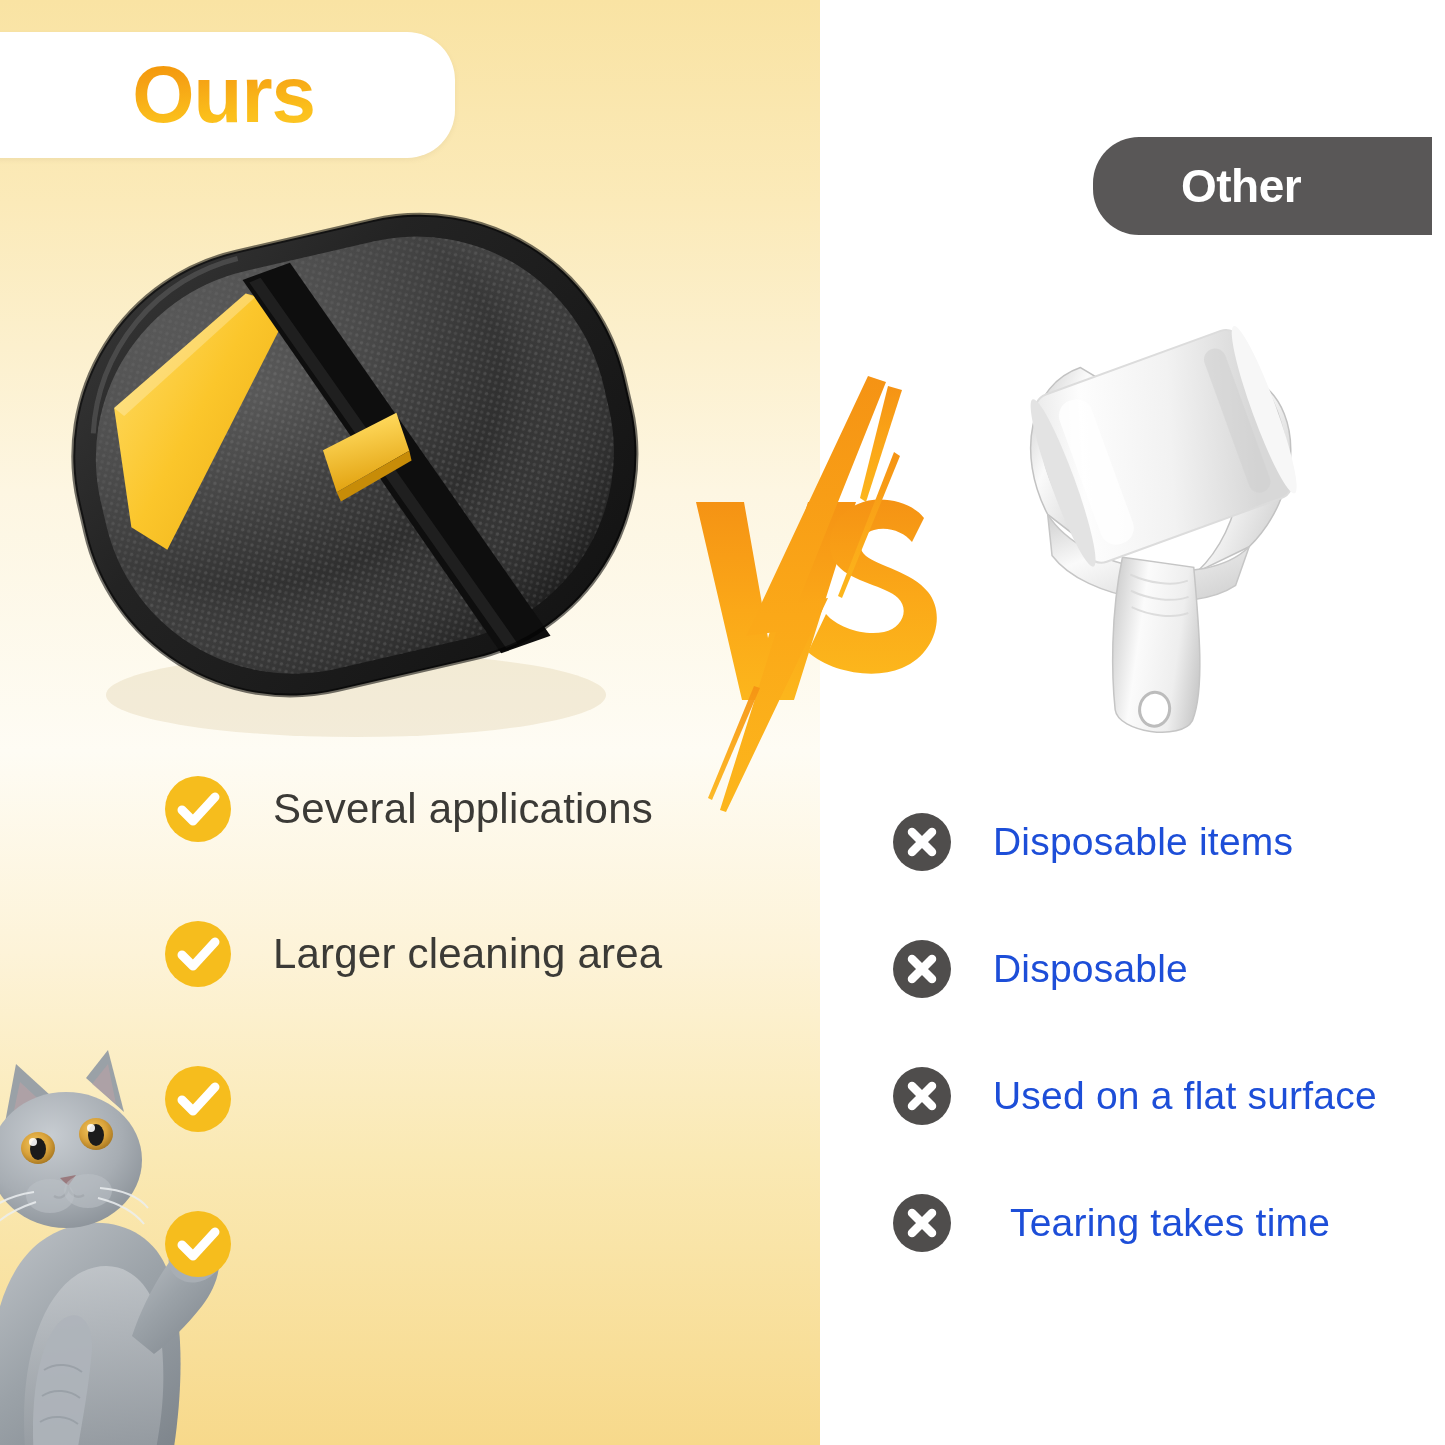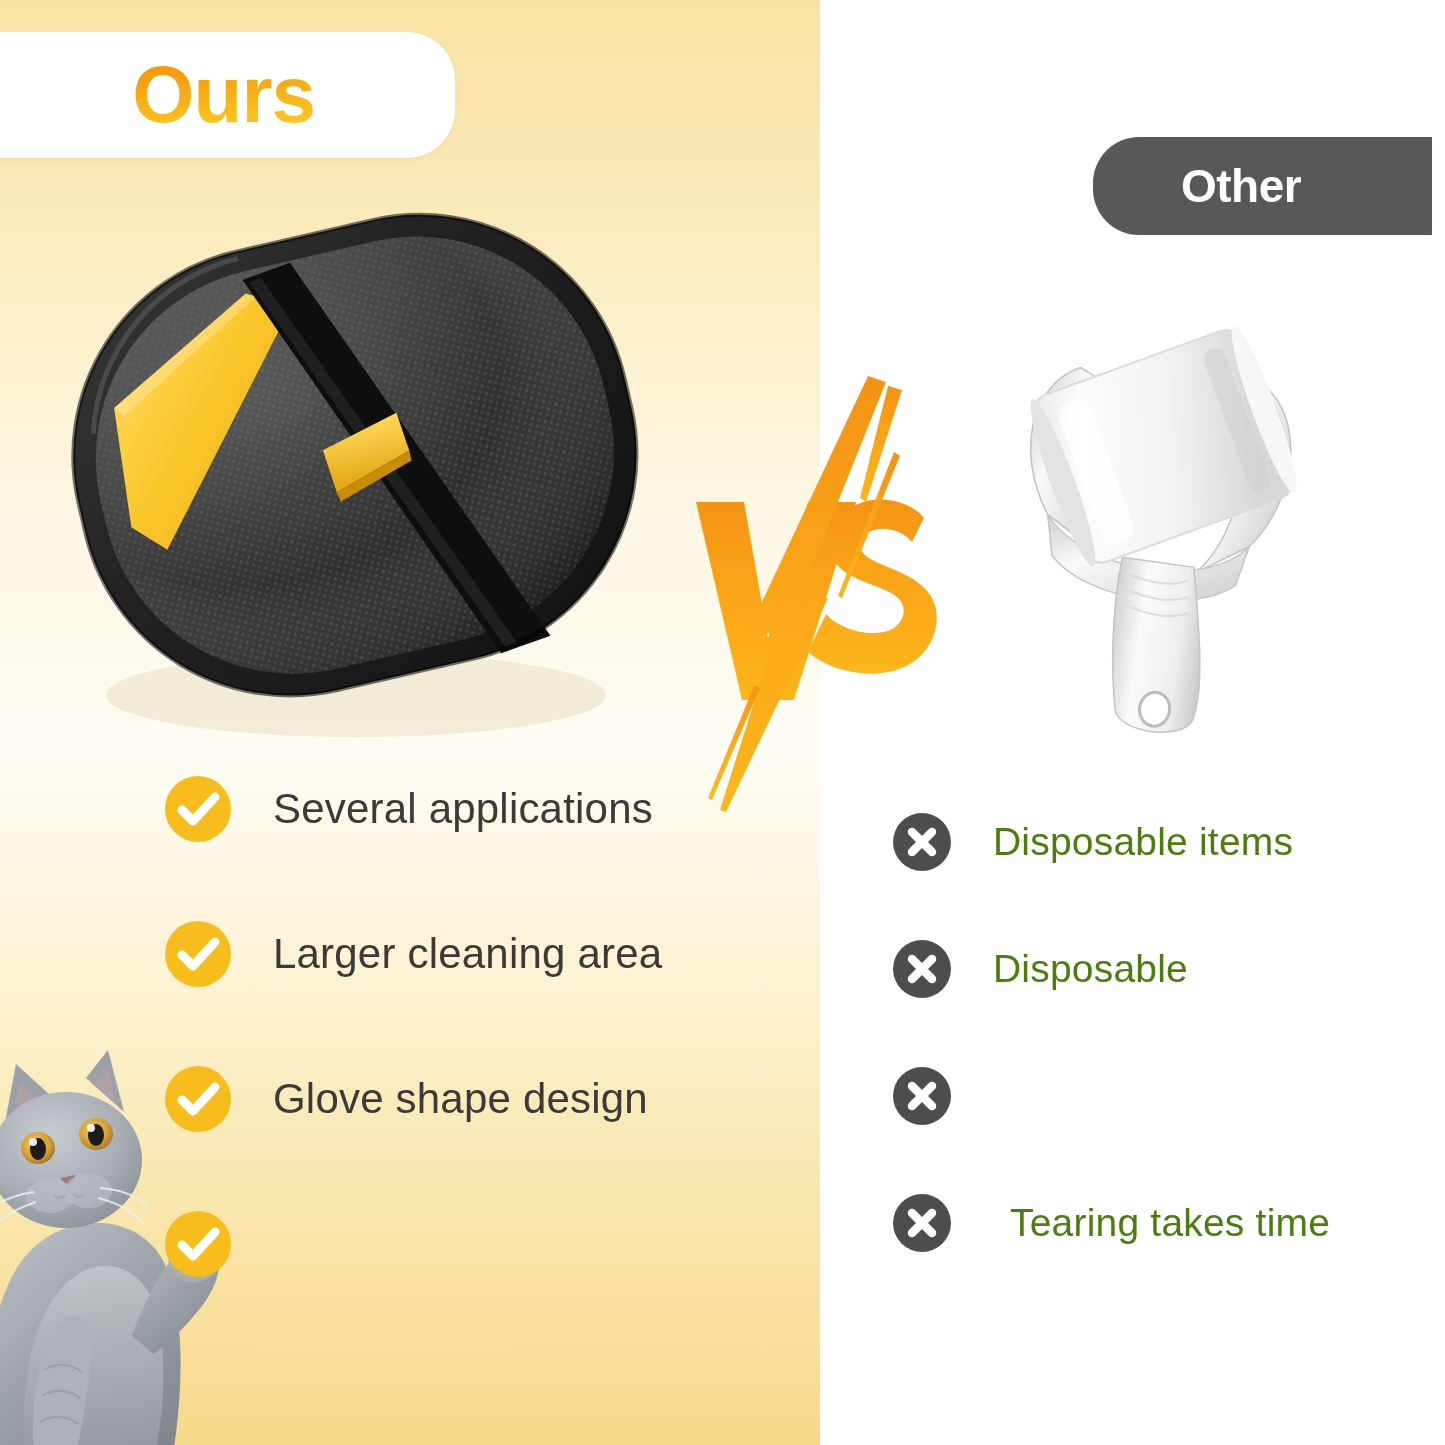--- a/index.html
+++ b/index.html
@@ -153,21 +153,21 @@
   .feat-label-pro {
     margin-left: 42px;
     font-size: 42px;
     color: #3b3a36;
     white-space: nowrap;
     letter-spacing: 0.2px;
   }
   .feat-label-con {
     margin-left: 42px;
     font-size: 39px;
-    color: #4d7c0f;
+    color: #1d4ed8;
     white-space: nowrap;
     letter-spacing: 0.2px;
   }
 </style>
 </head>
 <body>
 
 <div id="canvas">
 
   <div class="panel-left"></div>
@@ -466,21 +466,20 @@
       </span>
       <span class="feat-label-pro">Larger cleaning area</span>
     </div>
 
     <div class="feat-row">
       <span class="icon-check">
         <svg width="66" height="66" viewBox="0 0 66 66">
           <path d="M 17 34 L 28 45 L 50 21" fill="none" stroke="#ffffff" stroke-width="9" stroke-linecap="round" stroke-linejoin="round"></path>
         </svg>
       </span>
-      <span class="feat-label-pro">Glove shape design</span>
     </div>
 
     <div class="feat-row">
       <span class="icon-check">
         <svg width="66" height="66" viewBox="0 0 66 66">
           <path d="M 17 34 L 28 45 L 50 21" fill="none" stroke="#ffffff" stroke-width="9" stroke-linecap="round" stroke-linejoin="round"></path>
         </svg>
       </span>
     </div>
 
@@ -505,20 +504,21 @@
       </span>
       <span class="feat-label-con">Disposable</span>
     </div>
 
     <div class="feat-row">
       <span class="icon-cross">
         <svg width="58" height="58" viewBox="0 0 58 58">
           <path d="M 19 19 L 39 39 M 39 19 L 19 39" fill="none" stroke="#ffffff" stroke-width="8.5" stroke-linecap="round"></path>
         </svg>
       </span>
+      <span class="feat-label-con">Used on a flat surface</span>
     </div>
 
     <div class="feat-row">
       <span class="icon-cross">
         <svg width="58" height="58" viewBox="0 0 58 58">
           <path d="M 19 19 L 39 39 M 39 19 L 19 39" fill="none" stroke="#ffffff" stroke-width="8.5" stroke-linecap="round"></path>
         </svg>
       </span>
       <span class="feat-label-con">Tearing takes time</span>
     </div>

